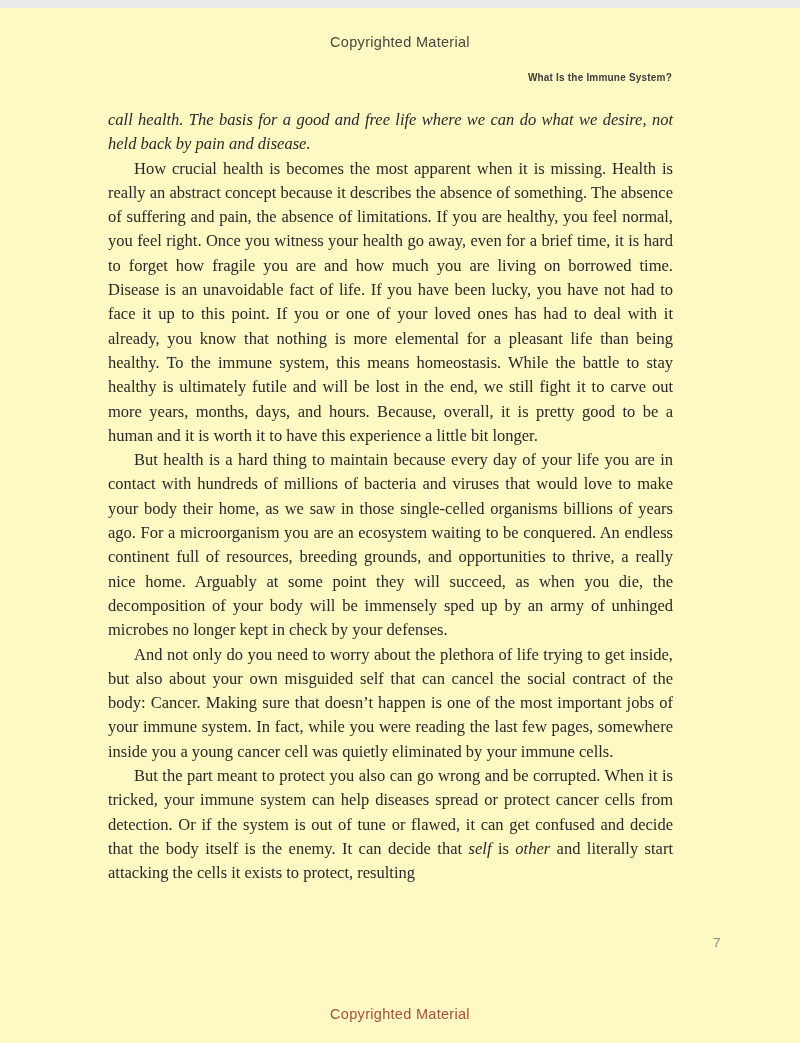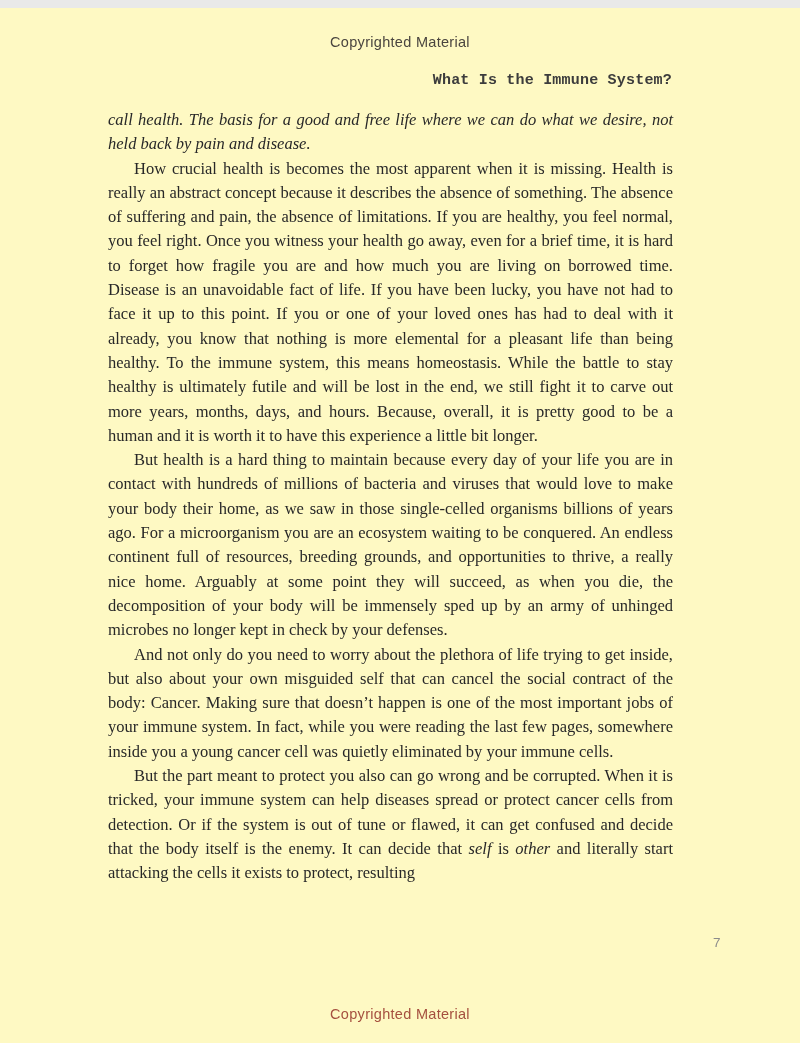--- a/index.html
+++ b/index.html
@@ -22,22 +22,22 @@
     font-family: "Liberation Sans", sans-serif;
     font-size: 14.5px;
     font-weight: 500;
     letter-spacing: 0.3px;
     color: var(--top-notice, #4a453f);
   }
   .running-header {
     position: absolute;
     top: 64px;
     right: 128px;
-    font-family: Liberation Mono, monospace;
-    font-size: 15px;
+    font-family: Liberation Sans, sans-serif;
+    font-size: 10px;
     font-weight: bold;
     letter-spacing: 0.2px;
     color: var(--header-text, #3c3c3c);
   }
   .text-block {
     position: absolute;
     top: 100px;
     left: 108px;
     width: 565px;
     font-size: 16.5px;

